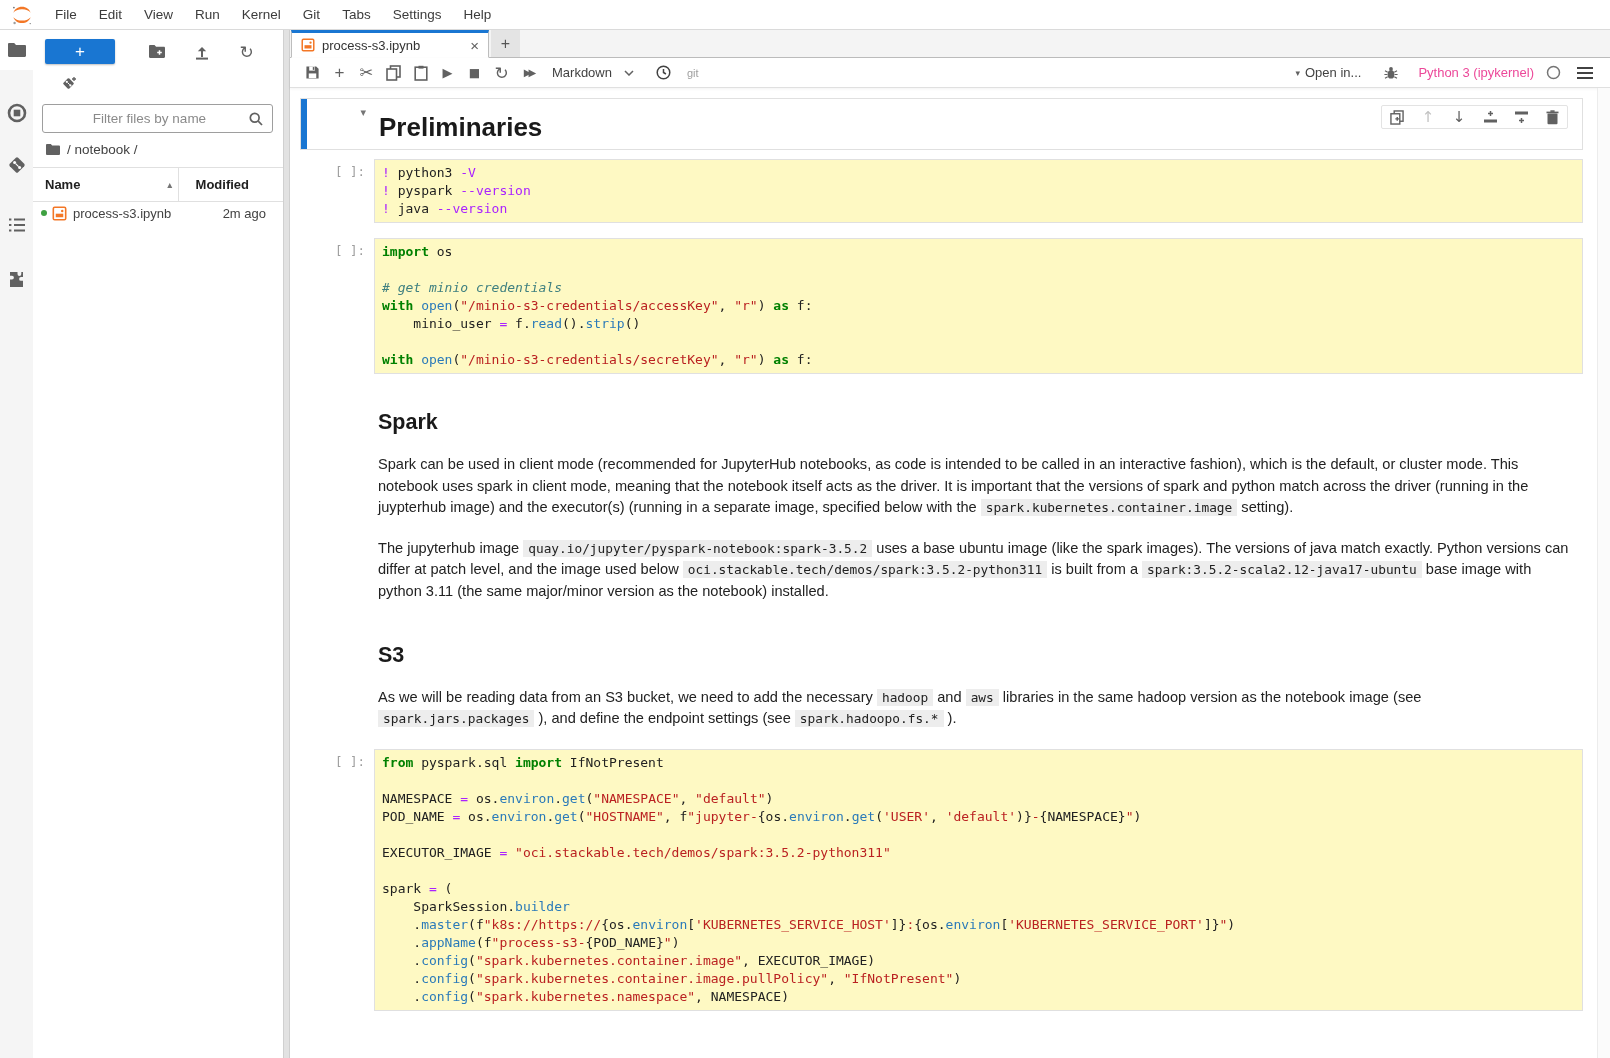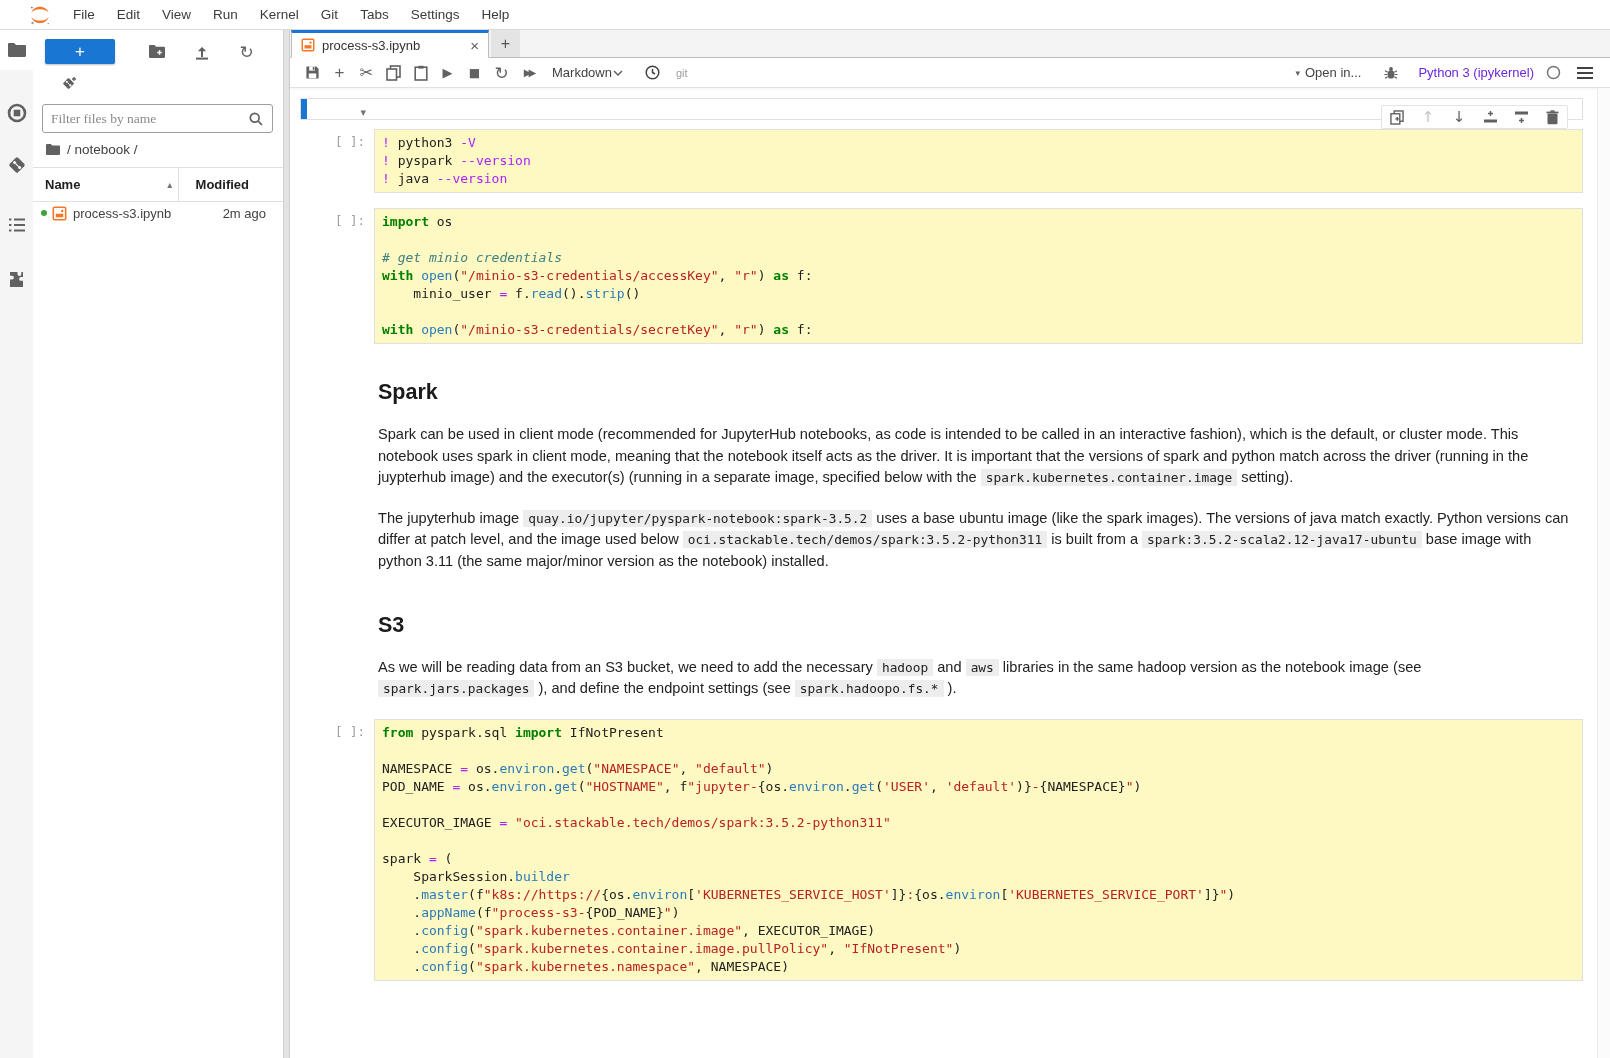--- a/index.html
+++ b/index.html
@@ -2,21 +2,21 @@
 <html><head>
 <meta charset="utf-8">
 <style>
   * { margin:0; padding:0; box-sizing:border-box; }
   html,body { width:1610px; height:1058px; overflow:hidden; background:#fff;
               font-family:"Liberation Sans", sans-serif; }
   .app { width:1610px; height:1058px; display:flex; flex-direction:column; }
 
   
   .menubar { height:30px; background:#fff; border-bottom:1px solid #dadada;
-             display:flex; align-items:center; padding-left:24px; flex-shrink:0; }
+             display:flex; align-items:center; padding-left:6px; flex-shrink:0; }
   .logo { width:24px; height:24px; margin:0 10px 0 4px; display:flex; align-items:center; }
   .menu-item { padding:5px 11px; font-size:13.5px; color:#3c3c3c; cursor:default; }
 
   
   .workspace { flex:1; display:flex; min-height:0; }
 
   
   .activitybar { width:33px; background:#f5f5f5; flex-shrink:0; display:flex; flex-direction:column; align-items:center; }
   .ab-item { width:33px; height:34px; display:flex; align-items:center; justify-content:center; color:#616161; }
   .ab-item.active { background:#fff; height:40px; margin-bottom:12px; }
@@ -27,21 +27,21 @@
   .fb-toolbar { display:flex; align-items:center; padding:9px 14px 4px 12px; }
   .new-btn { width:74px; height:25px; background:#1976d2; border:none; border-radius:2px;
              color:#fff; font-size:17px; line-height:23px; display:flex; align-items:center; justify-content:center;
              box-shadow:0 1px 2px rgba(0,0,0,.25); margin-right:20px; }
   .fb-iconbtn { width:24px; height:24px; display:flex; align-items:center; justify-content:center;
                 color:#616161; margin:0 11px; background:none; border:none; }
   .gitclone-row { padding:6px 0 2px 26px; }
   .filter-box { margin:8px 10px 0 9px; height:29px; border:1px solid #9e9e9e; border-radius:3px;
                 display:flex; align-items:center; padding:0 8px; }
   .filter-box input { flex:1; border:none; outline:none; font-size:13.5px; color:#b91c1c;
-                      font-family:Liberation Serif, serif; background:transparent; }
+                      font-family:Liberation Sans, sans-serif; background:transparent;text-align:center; }
   .filter-box input::placeholder { color:#8a8a8a; }
   .breadcrumb { display:flex; align-items:center; gap:6px; padding:9px 0 5px 12px; color:#424242; font-size:13.5px; }
   .listing-header { margin-top:5px; height:35px; border-top:1px solid #e0e0e0; border-bottom:1px solid #e0e0e0;
                     display:flex; align-items:center; font-weight:bold; font-size:13px; color:#212121; }
   .col-name { width:145px; padding-left:12px; display:flex; align-items:center; justify-content:space-between; }
   .sort-caret { color:#757575; font-size:9px; margin-right:6px; }
   .header-div { width:1px; align-self:stretch; background:#e0e0e0; }
   .col-mod { flex:1; text-align:right; padding-right:34px; }
   .file-row { height:22px; display:flex; align-items:center; padding-left:8px; color:#424242; }
   .run-dot { width:6px; height:6px; border-radius:50%; background:#3fa142; margin-right:5px; flex-shrink:0; }
@@ -60,27 +60,27 @@
   .tab-label { flex:1; }
   .tab-close { color:#616161; font-size:15px; line-height:1; }
   .tab-plus { width:29px; height:27px; background:#e4e4e4; margin-left:2px; display:flex; align-items:center;
               justify-content:center; color:#555; font-size:16px; }
 
   .nbtoolbar { height:30px; background:#fff; border-bottom:1px solid #e0e0e0; display:flex; align-items:center;
                padding:0 12px 0 9px; flex-shrink:0; box-shadow:0 1px 3px rgba(0,0,0,.05); }
   .tb-btn { min-width:27px; height:24px; display:flex; align-items:center; justify-content:center;
             color:#616161; background:none; border:none; font-size:14px; }
   .glyph { font-family:"DejaVu Sans", sans-serif; }
-  .celltype { margin-left:10px; display:flex; align-items:center; gap:1px; font-size:13px; color:#424242; }
+  .celltype { margin-left:10px; display:flex; align-items:center; gap:12px; font-size:13px; color:#424242; }
   .clock-btn { margin-left:16px; }
   .git-label { font-size:11px; color:#9e9e9e; margin-left:10px; }
   .tb-spacer { flex:1; }
   .open-in { display:flex; align-items:center; gap:5px; font-size:13px; color:#424242; margin-right:16px; }
   .open-in .caret { font-size:9px; color:#616161; }
-  .kernel-name { font-size:13px; color:#6d28d9; margin:0 12px 0 14px; }
+  .kernel-name { font-size:13px; color:#ec4899; margin:0 12px 0 14px; }
   .kernel-status { margin-right:10px; display:flex; align-items:center; }
 
   
   .nb-area { flex:1; position:relative; overflow:hidden; padding:10px 0 0 10px; }
   .scroll-track { position:absolute; right:0; top:0; bottom:0; width:13px; background:#fbfbfb; border-left:1px solid #ececec; }
 
   .cells { width:1283px; }
   .cell { display:flex; position:relative; margin-bottom:9px; }
   .cell.selected { border:1px solid #e0e0e0; background:#fff; }
   .cell.selected::before { content:""; position:absolute; left:0; top:0; bottom:0; width:6px; background:#1976d2; }
@@ -384,20 +384,21 @@
                 <rect x="1.5" y="3.6" width="10" height="10.6" rx="1" fill="#616161"></rect>
                 <rect x="0.5" y="1.6" width="12" height="1.7" fill="#616161"></rect>
                 <rect x="4.4" y="0.3" width="4.2" height="1.6" fill="#616161"></rect>
               </svg>
           </button>
         </div>
         <div class="cells" id="cells">
             <div class="cell markdown selected">
               <div class="gutter"><span class="collapser">▾</span></div>
               <div class="content">
+                <h1 class="md-h">Preliminaries</h1>
               </div>
             </div>
             <div class="cell code">
               <div class="gutter">[ ]:</div>
               <div class="content">
                 <div class="editor">
                   <div class="code-line"><span class="tk-o">!</span><span class="tk-p"> python3 </span><span class="tk-o">-V</span></div>
                   <div class="code-line"><span class="tk-o">!</span><span class="tk-p"> pyspark </span><span class="tk-o">--version</span></div>
                   <div class="code-line"><span class="tk-o">!</span><span class="tk-p"> java </span><span class="tk-o">--version</span></div>
                 </div>

